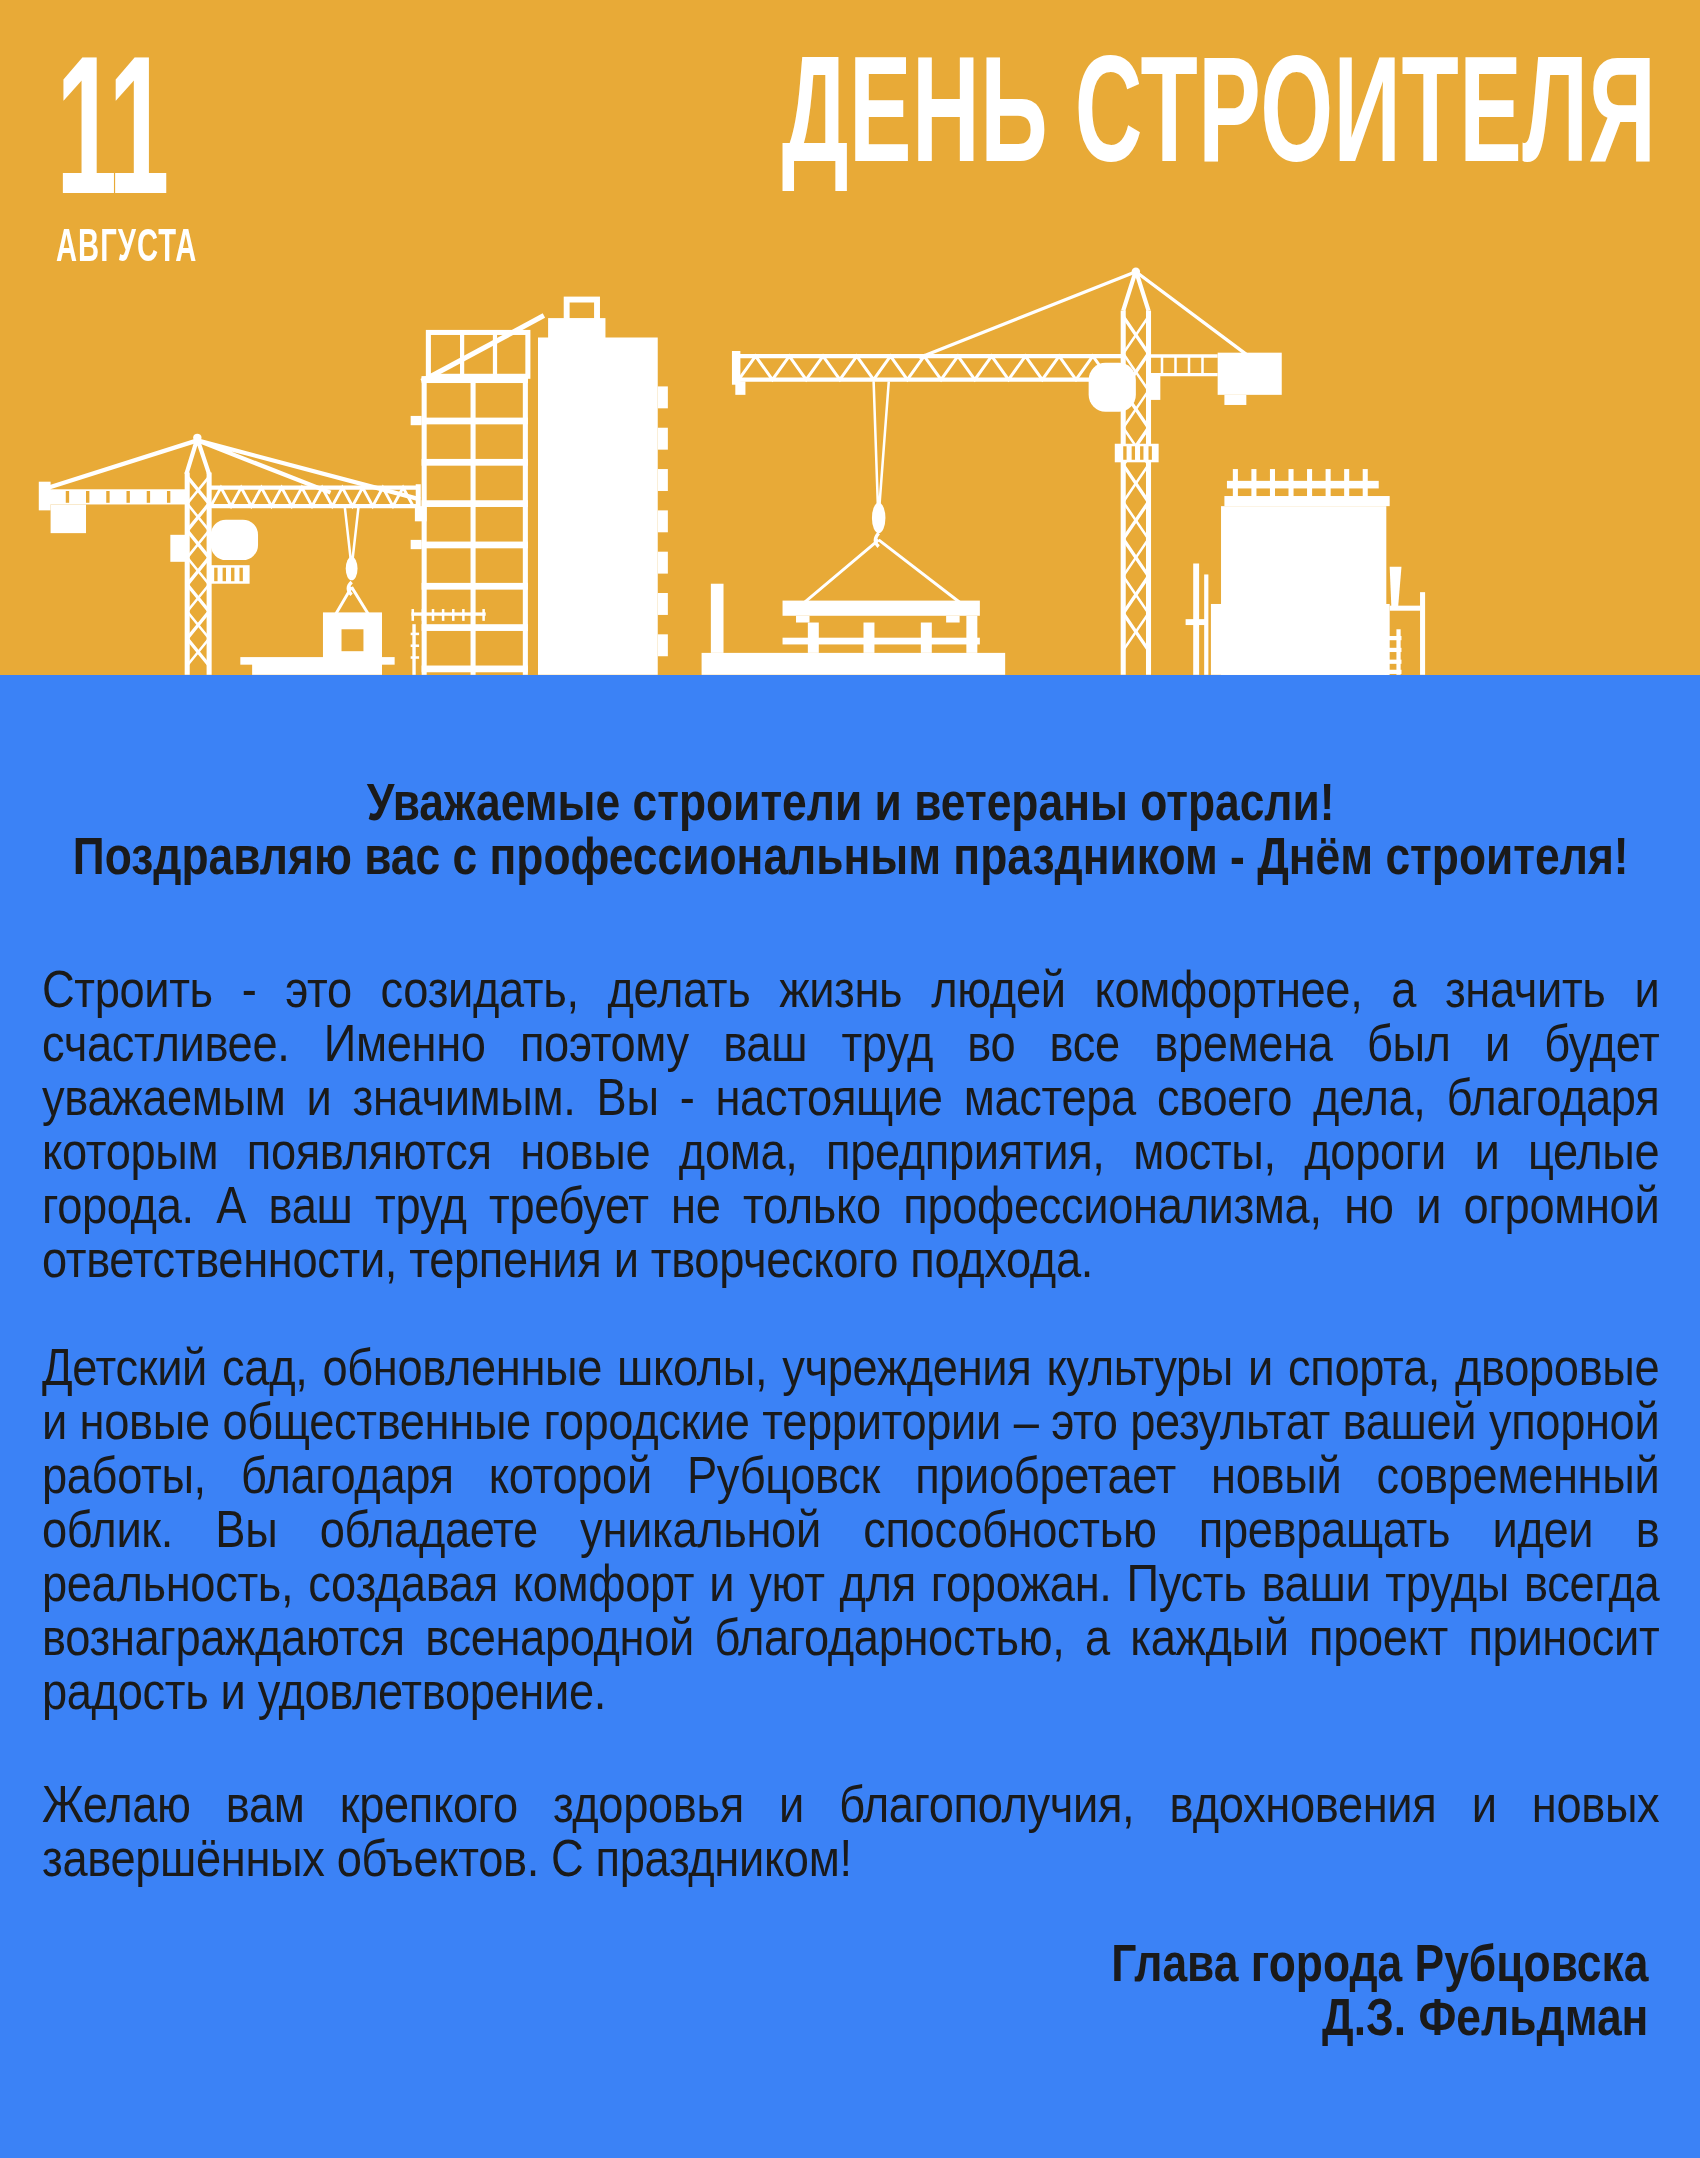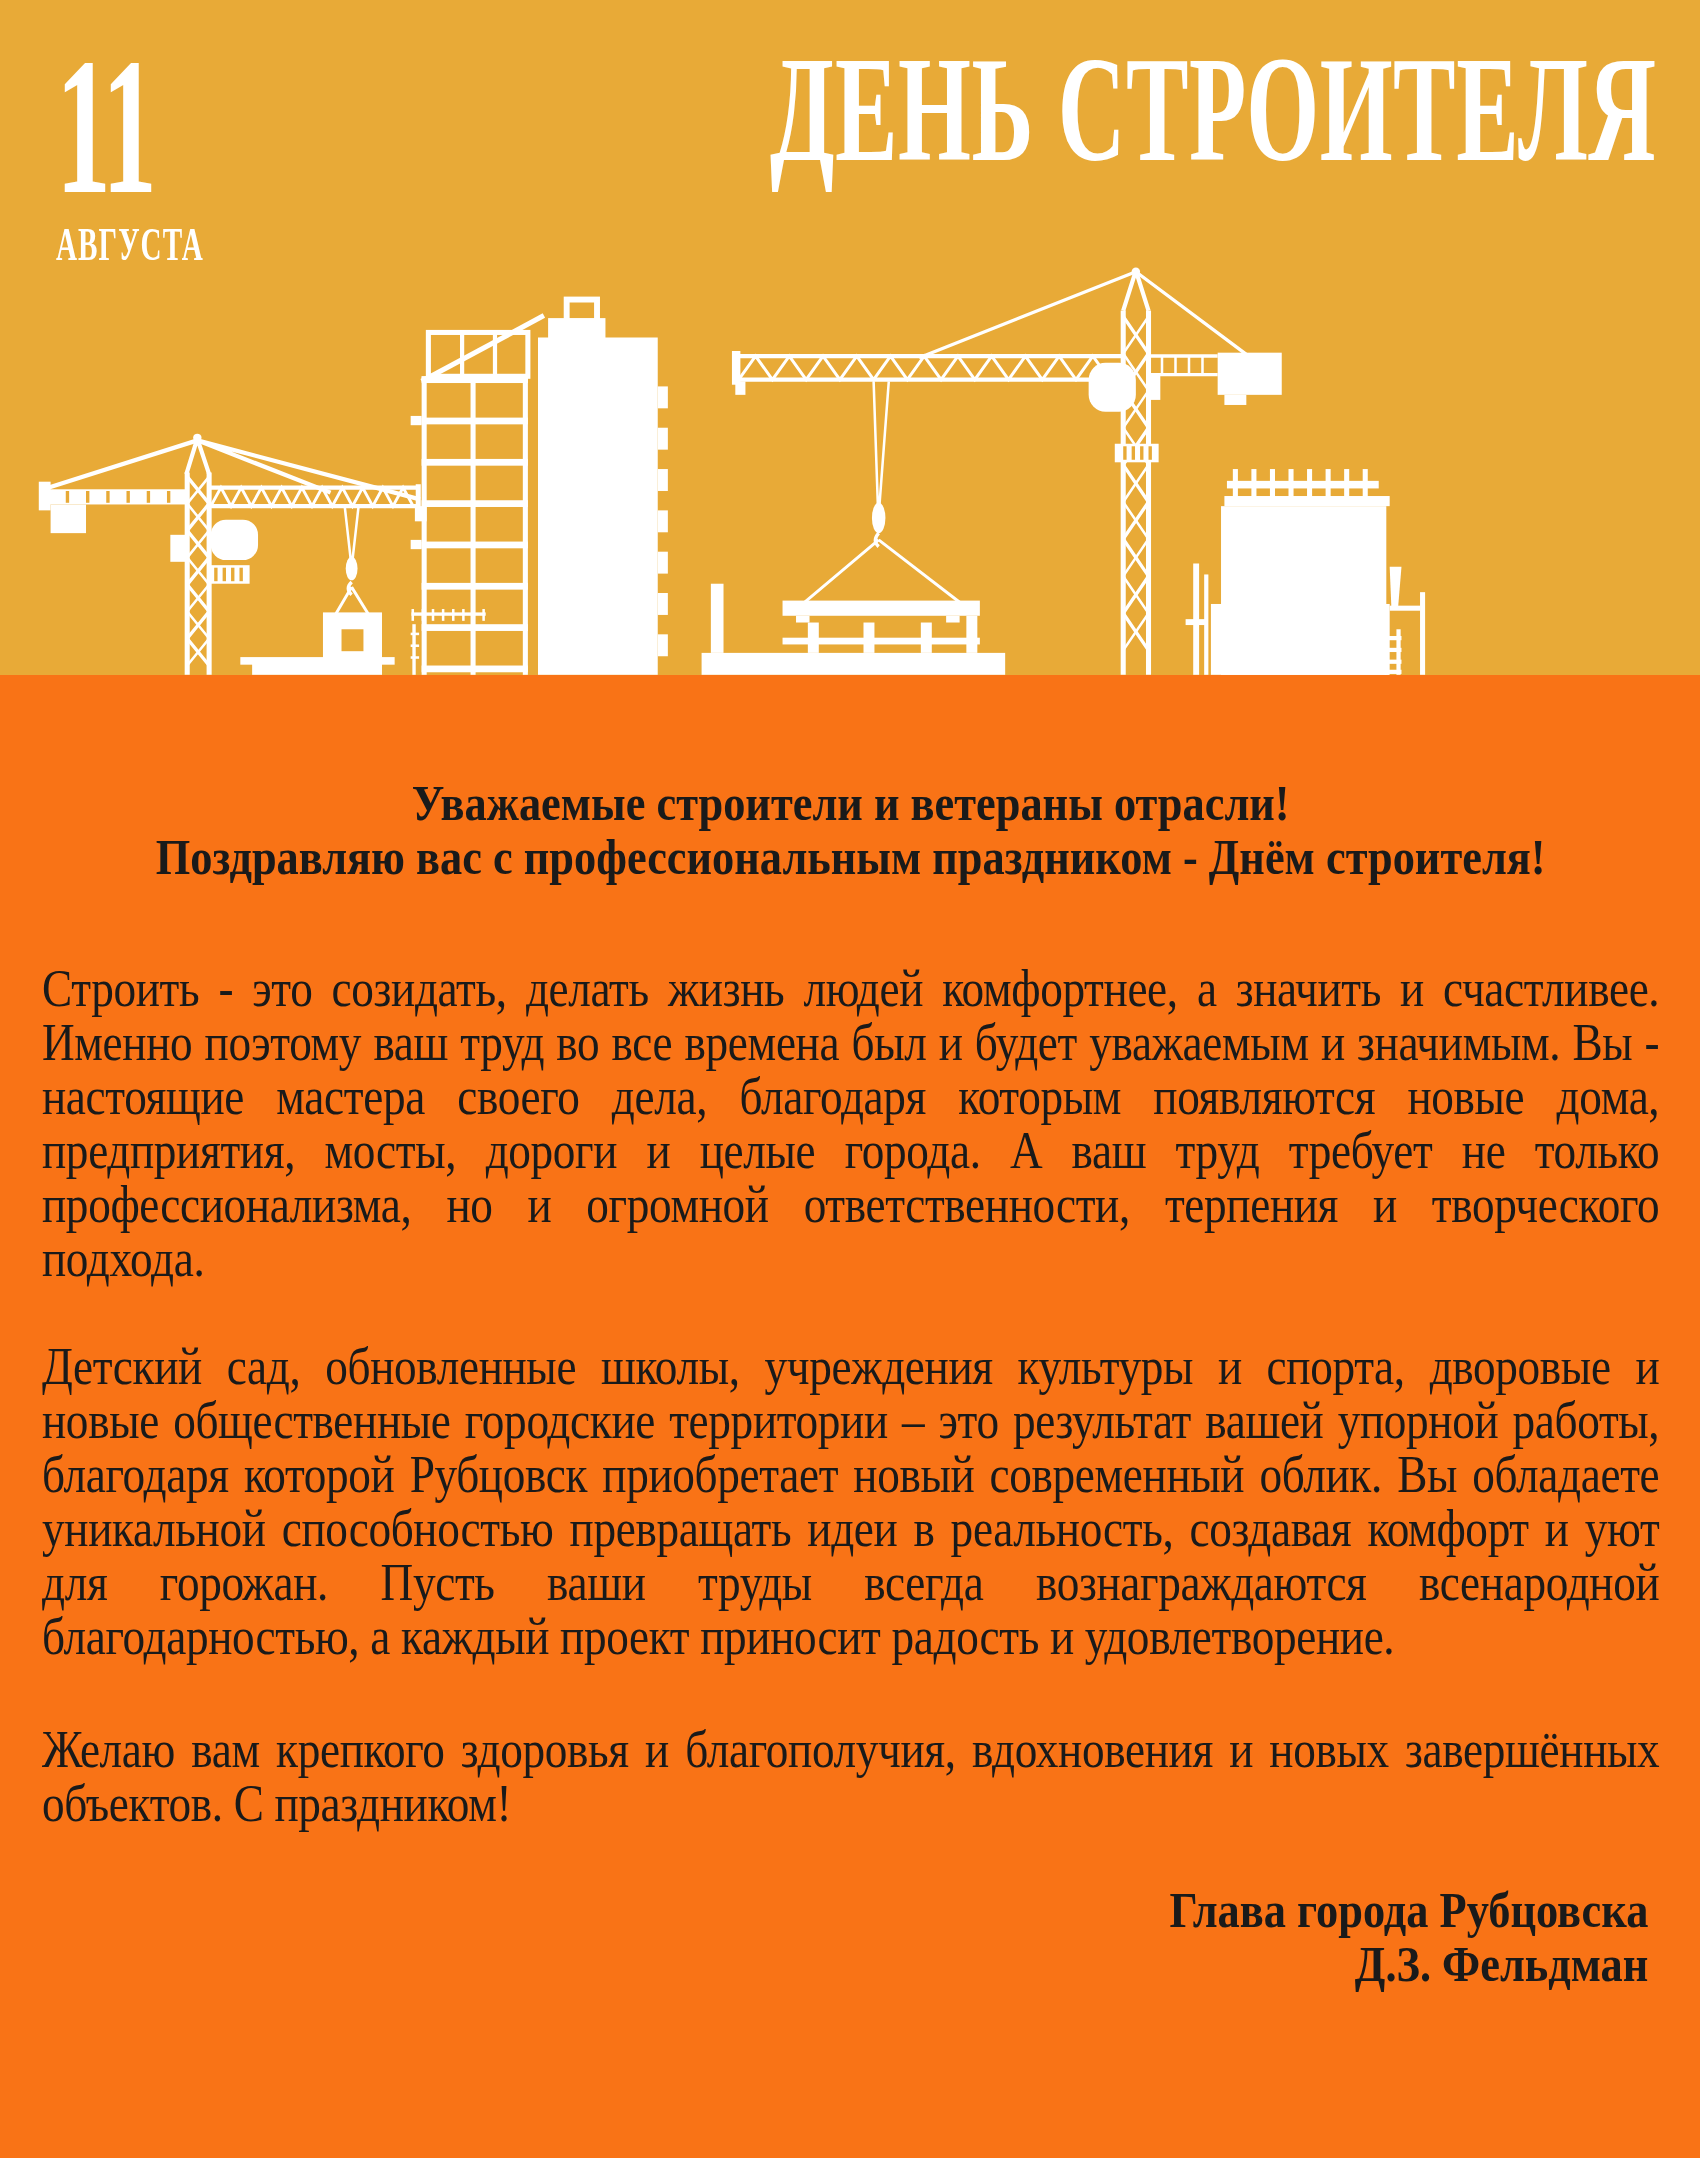--- a/index.html
+++ b/index.html
@@ -1,18 +1,18 @@
 <!DOCTYPE html>
 <html style="font-size:13.5px"><head>
 <meta charset="utf-8">
 <style>
   html,body { margin:0; padding:0; background:#ffffff; }
   .page {
-    position:relative; width:1700px; height:2159px; background:#f97316;
-    font-family:Liberation Serif, serif; overflow:hidden;
+    position:relative; width:1700px; height:2159px; background:#3b82f6;
+    font-family:Liberation Sans, sans-serif; overflow:hidden;
   }
   
   .banner { position:relative; width:1700px; height:675px; background:#E8AA37; }
   .silhouette { position:absolute; left:0; top:0; width:1700px; height:675px; display:block; }
   .banner-text { color:#ffffff; font-weight:bold; position:absolute; white-space:nowrap; line-height:1; }
   .day-wrap   { left:56px;  top:28px;  font-size:196px; letter-spacing:-5px; transform:scaleX(.56); transform-origin:left top; }
   .month-wrap { left:56px;  top:221px; font-size:47px;  letter-spacing:1.7px;  transform:scaleX(.62); transform-origin:left top; }
   .title-wrap { right:44px; top:34px;  font-size:150px; letter-spacing:0.8px;  transform:scaleX(.625); transform-origin:right top; }
   
   .letter { padding:0 42px; color:#1A1A1A;margin-top:36px; }

